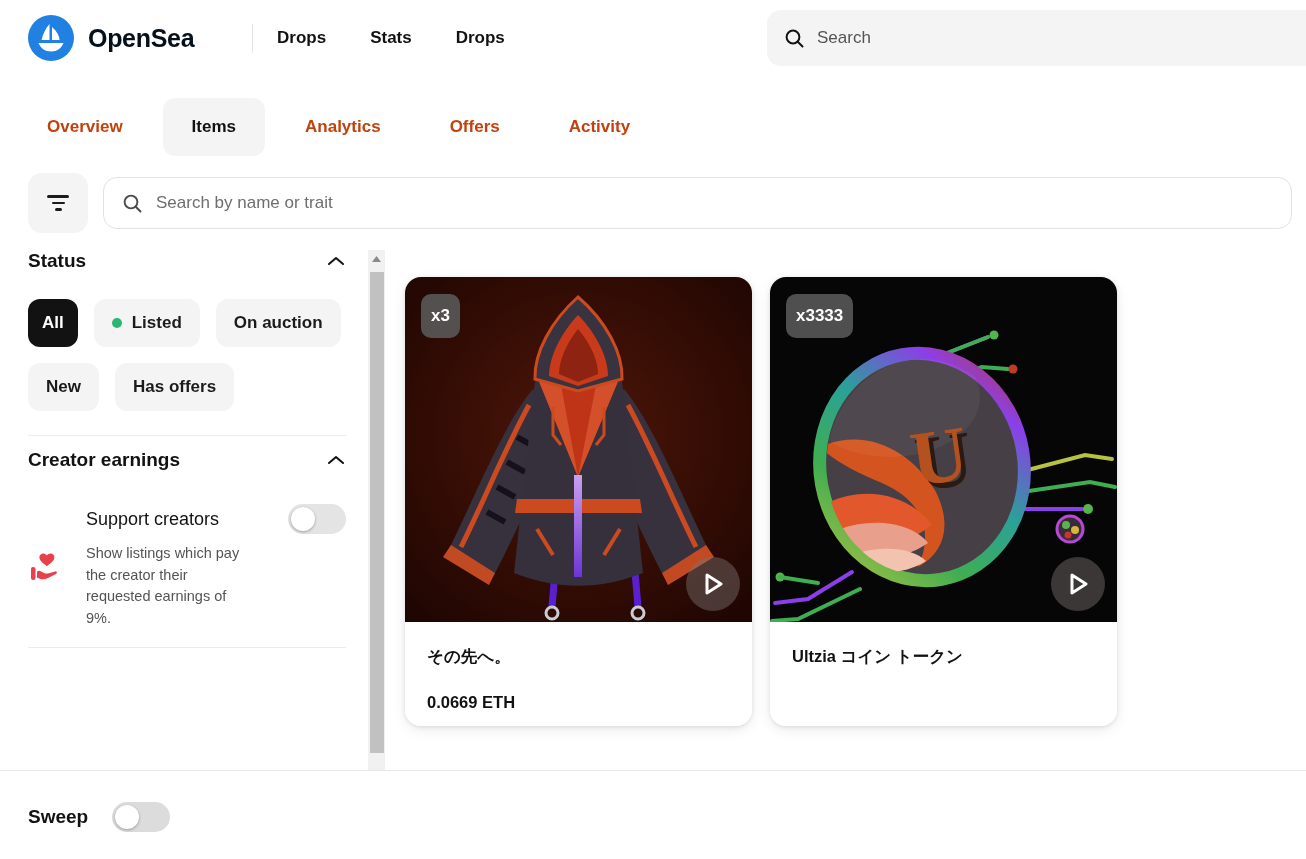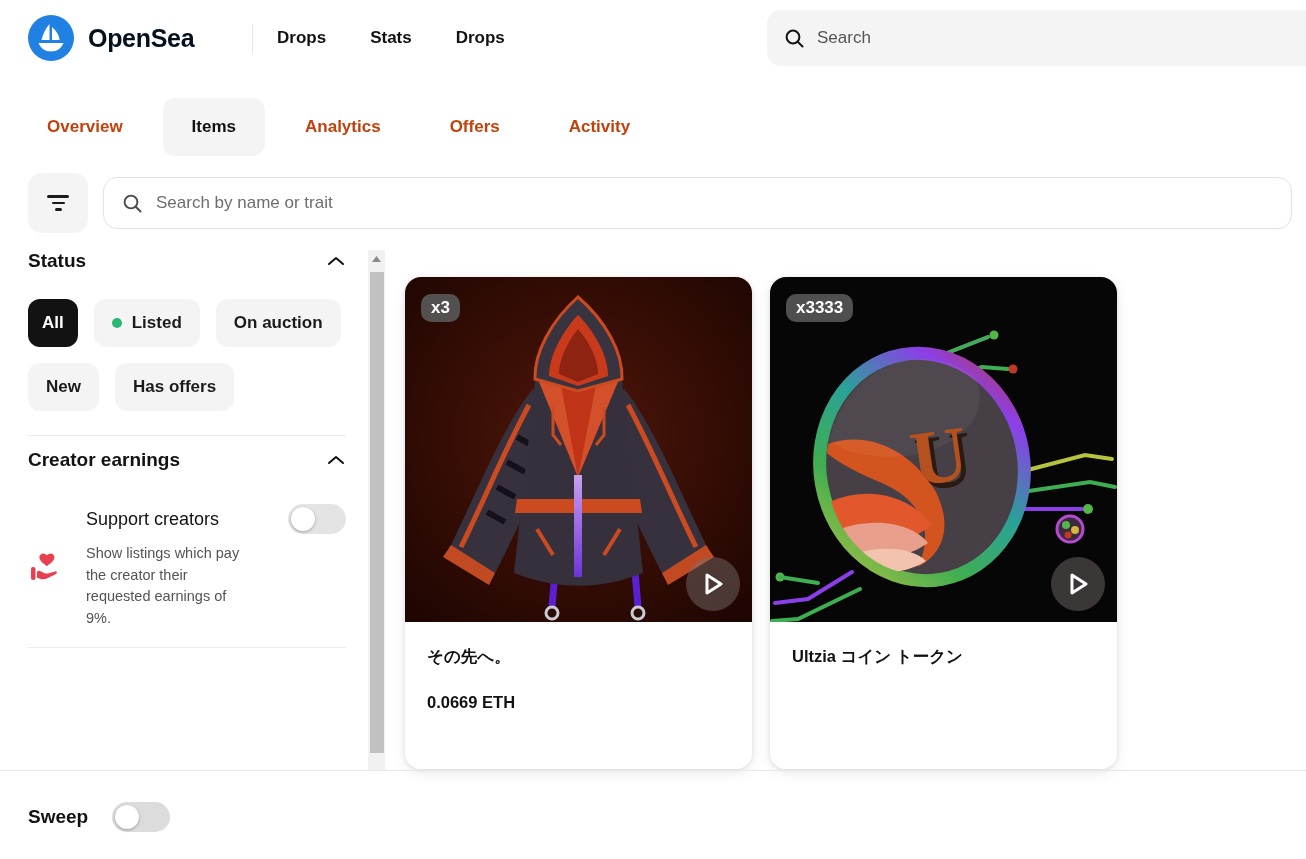--- a/index.html
+++ b/index.html
@@ -68,24 +68,24 @@
     align-items:center; justify-content:center; cursor:pointer; }
   .scroll-thumb { position:absolute; top:22px; left:1.5px; width:14px; height:481px; background:#c1c1c1; cursor:grab; }
 
   
   .grid { position:absolute; left:405px; top:277px; display:flex; gap:18px; }
   .card { width:347px; border-radius:16px; overflow:hidden; background:#fff;
     box-shadow:0 1px 4px rgba(0,0,0,.10), 0 4px 14px rgba(0,0,0,.08); cursor:pointer; }
   .card-media { position:relative; height:345px; }
   .card-media svg.art { display:block; width:100%; height:100%; }
   .qty-badge { position:absolute; left:16px; top:17px; background:rgba(90,90,90,.88); color:#fff;
-    border-radius:10px; padding:4px 10px; font-size:17px; font-weight:600; }
+    border-radius:10px; padding:12px 10px; font-size:17px; font-weight:600; }
   .play-btn { position:absolute; right:12px; bottom:11px; width:54px; height:54px; border-radius:50%;
     background:rgba(125,115,113,.45); display:flex; align-items:center; justify-content:center; cursor:pointer; }
-  .card-body { height:147px; padding:24px 22px 0; background:#fff; }
+  .card-body { height:104px; padding:24px 22px 0; background:#fff; }
   .card-title { font-size:16.5px; font-weight:700; color:#121212; }
   .card-price { margin-top:25px; font-size:16.5px; font-weight:600; color:#121212; }
 
   
   .footer-divider { position:absolute; left:0; top:770px; width:100%; height:1px; background:#e8e8e8; }
   .sweep-row { position:absolute; left:28px; top:802px; display:flex; align-items:center; gap:24px; }
   .sweep-label { font-size:19px; font-weight:600; color:#121212; }
   .sweep-toggle { background:#dcdcdc; }
 
   svg { display:block; }

